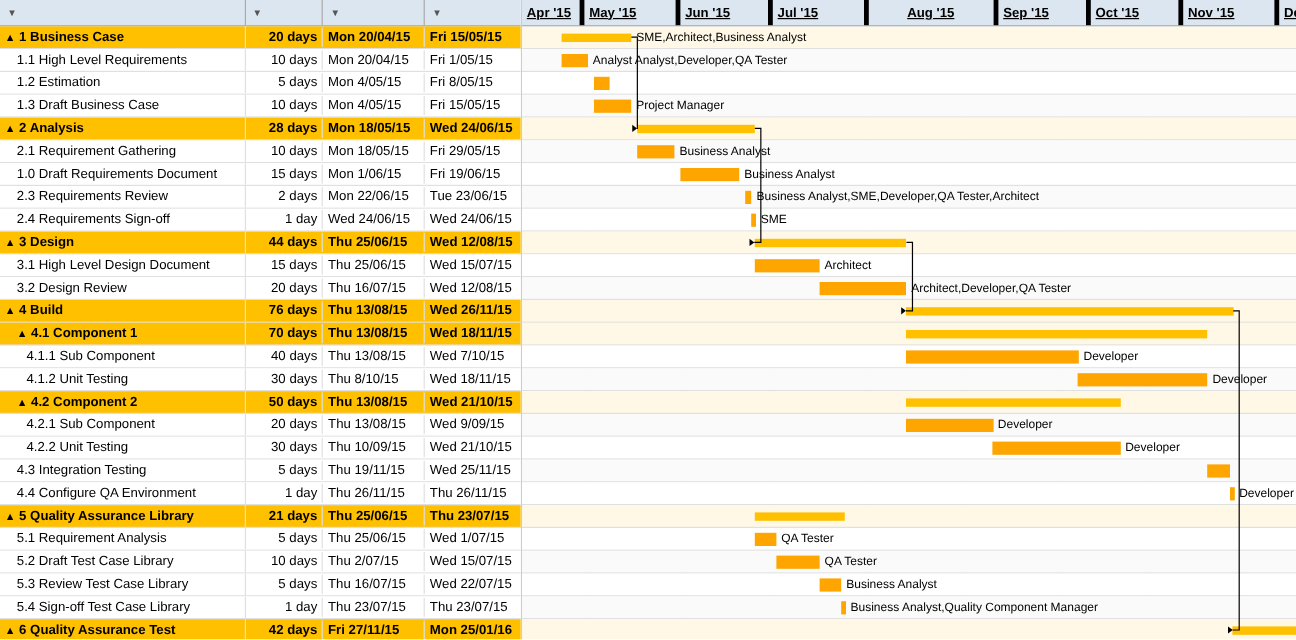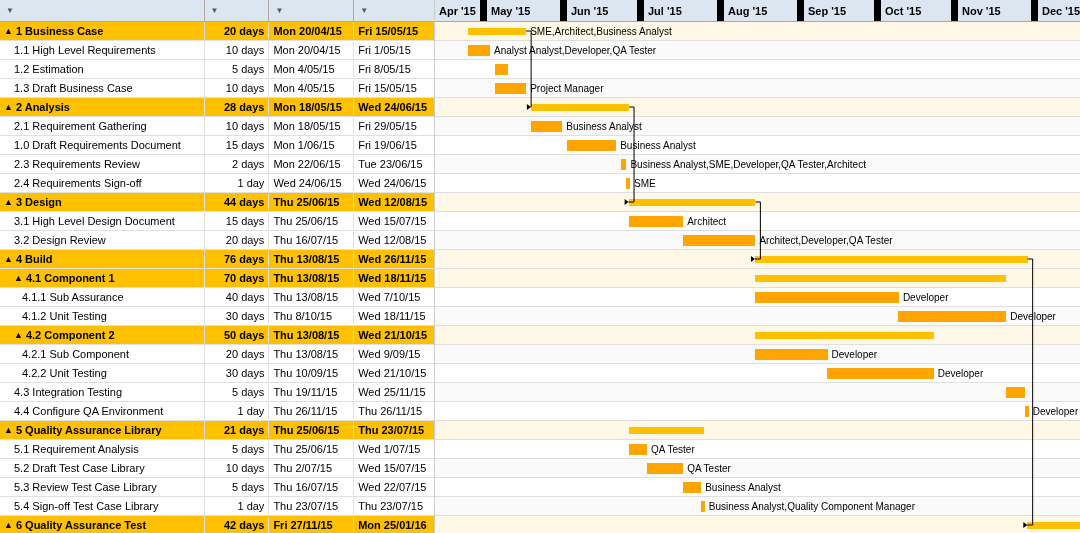--- a/index.html
+++ b/index.html
@@ -29,21 +29,21 @@
     
     .indent1 { padding-left: 14px; }
     .indent2 { padding-left: 22px; }
     
     .triangle { display: inline-block; margin-right: 3px; font-size: 9px; }
     
     
     .gantt-area { flex: 1; overflow: hidden; position: relative; }
     
     .gantt-header { display: flex; height: 22px; background: #dce6f1; border-bottom: 1px solid #aaa; }
-    .month-cell { border-right: 7px solid #000000; padding: 3px 4px; font-weight: bold; display: flex; align-items: center; white-space: nowrap; }
+    .month-cell { border-right: 4px solid #000000; padding: 3px 4px; font-weight: bold; display: flex; align-items: center; white-space: nowrap; text-decoration: underline; }
     
     .gantt-body { position: relative; overflow: hidden; height: 511px; }
     
     
     .vline { position: absolute; top: 0; bottom: 0; width: 1px; background: #e0e0e0; }
   </style>
 </head>
 <body>
 
 <div class="container">
@@ -148,21 +148,21 @@
     <div class="cell-start">Thu 13/08/15</div>
     <div class="cell-finish">Wed 26/11/15</div>
   </div>
         <div class="task-row summary">
     <div class="cell-task indent1"><span class="triangle">▲</span>4.1 Component 1</div>
     <div class="cell-duration">70 days</div>
     <div class="cell-start">Thu 13/08/15</div>
     <div class="cell-finish">Wed 18/11/15</div>
   </div>
         <div class="task-row normal">
-    <div class="cell-task indent2">4.1.1 Sub Assurance</div>
+    <div class="cell-task indent2">4.1.1 Sub Component</div>
     <div class="cell-duration">40 days</div>
     <div class="cell-start">Thu 13/08/15</div>
     <div class="cell-finish">Wed 7/10/15</div>
   </div>
         <div class="task-row normal">
     <div class="cell-task indent2">4.1.2 Unit Testing</div>
     <div class="cell-duration">30 days</div>
     <div class="cell-start">Thu 8/10/15</div>
     <div class="cell-finish">Wed 18/11/15</div>
   </div>
@@ -235,21 +235,21 @@
       </div>
   </div>
 
   <div class="gantt-area">
 
     <div class="gantt-header" id="gantt-header">
         <div class="month-cell" style="width: 52px; min-width: 52px;">Apr '15</div>
         <div class="month-cell" style="width: 80px; min-width: 80px;">May '15</div>
         <div class="month-cell" style="width: 77px; min-width: 77px;">Jun '15</div>
         <div class="month-cell" style="width: 80px; min-width: 80px;">Jul '15</div>
-        <div class="month-cell" style="width: 80px; min-width: 80px;">Aug '15</div>
+        <div class="month-cell" style="width: 80px; min-width: 80px; margin-left: 28px;">Aug '15</div>
         <div class="month-cell" style="width: 77px; min-width: 77px;">Sep '15</div>
         <div class="month-cell" style="width: 77px; min-width: 77px; text-align: right;">Oct '15</div>
         <div class="month-cell" style="width: 80px; min-width: 80px;">Nov '15</div>
         <div class="month-cell" style="width: 80px; min-width: 80px;">Dec '15</div>
       </div>
 
     <div class="gantt-body" id="gantt-body">
       <div id="gantt-rows-container" style="position: relative; width: 810px; height: 532px;">
           <div class="vline" style="left: 52px;"></div>
           <div class="vline" style="left: 132px;"></div>

